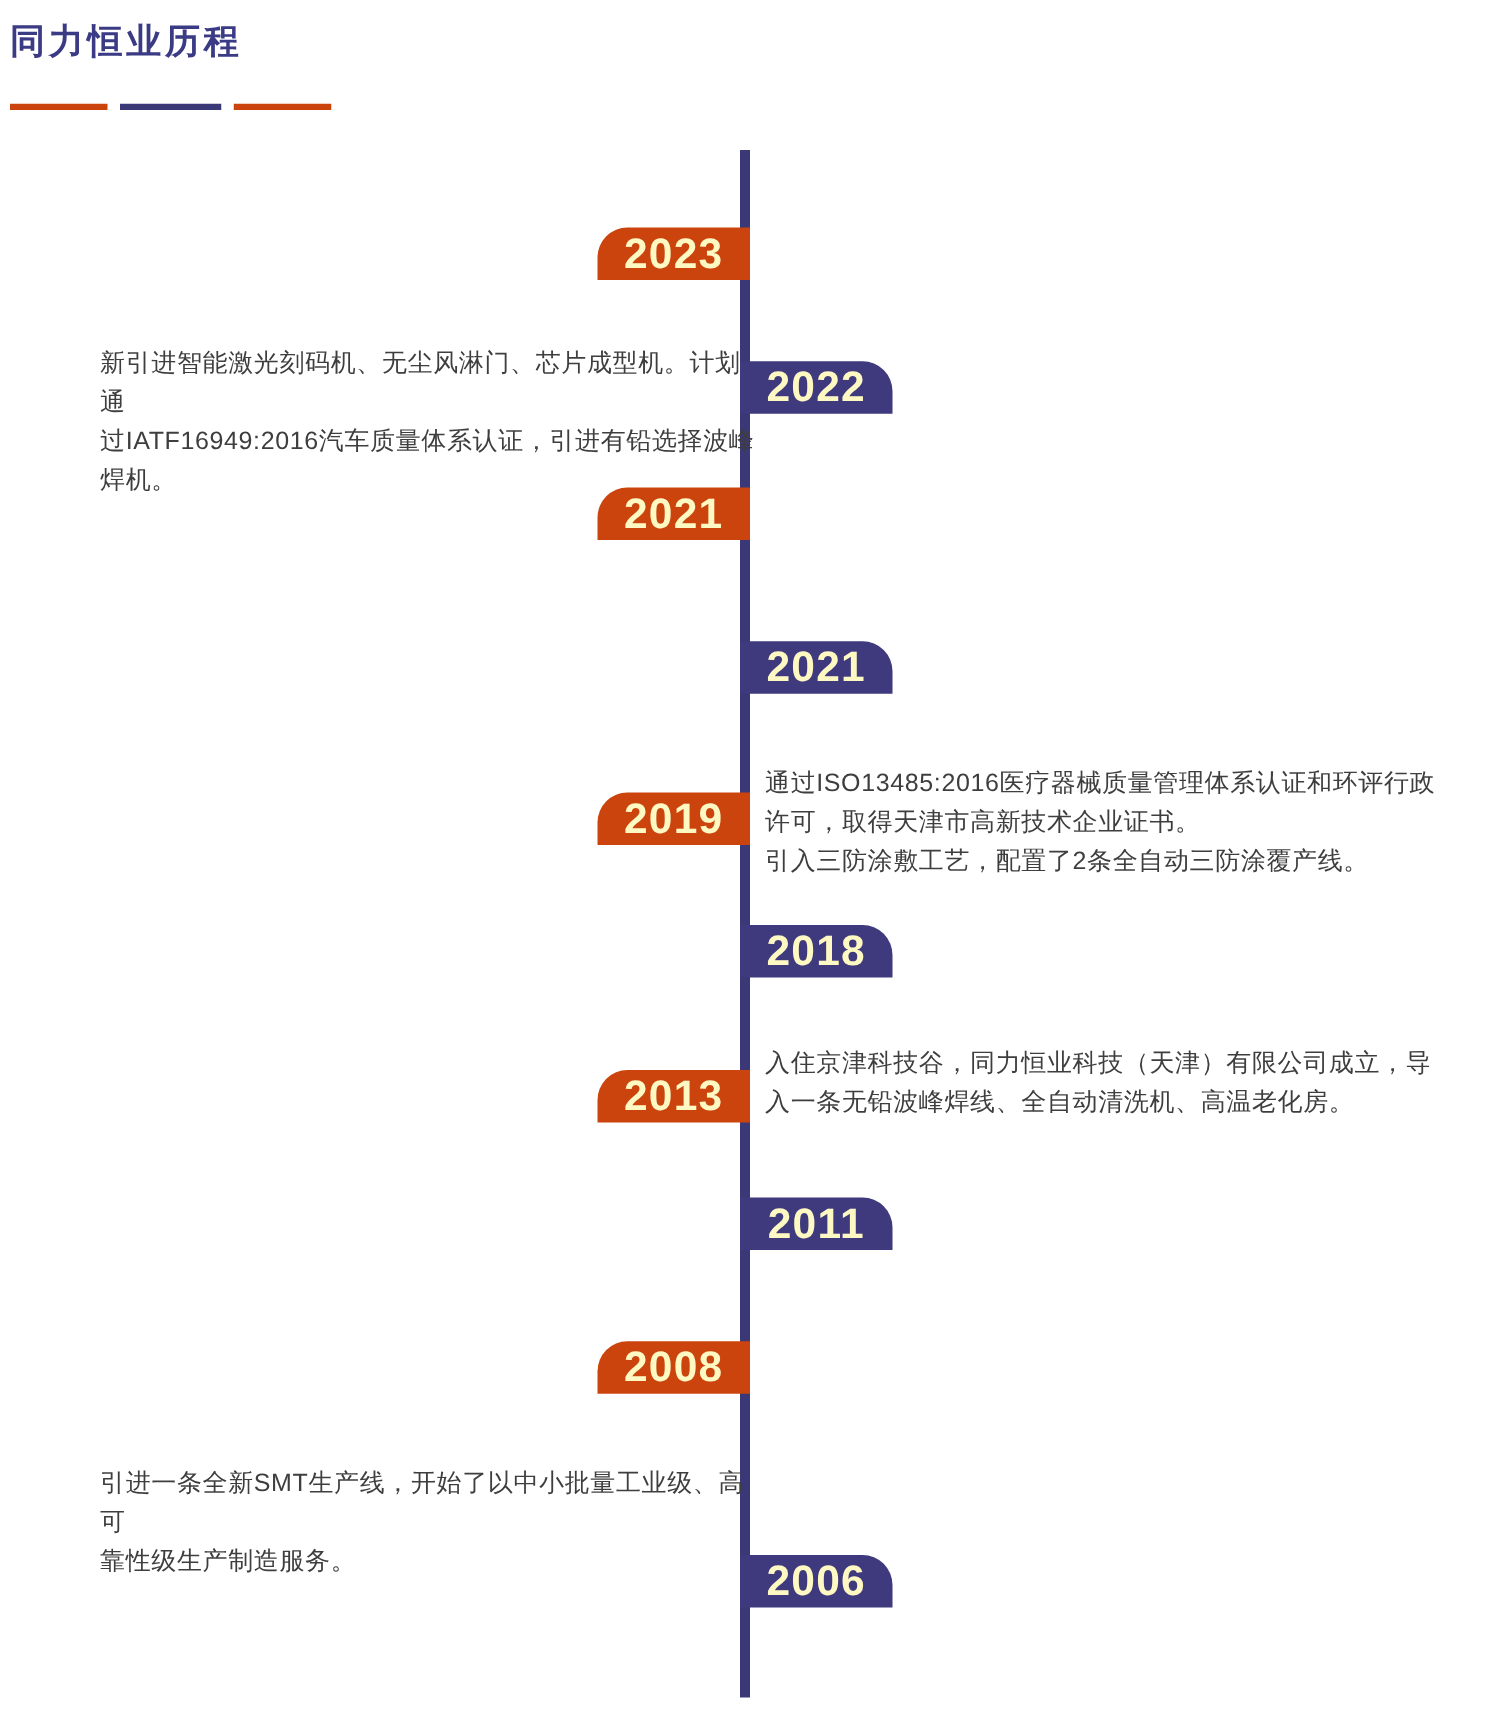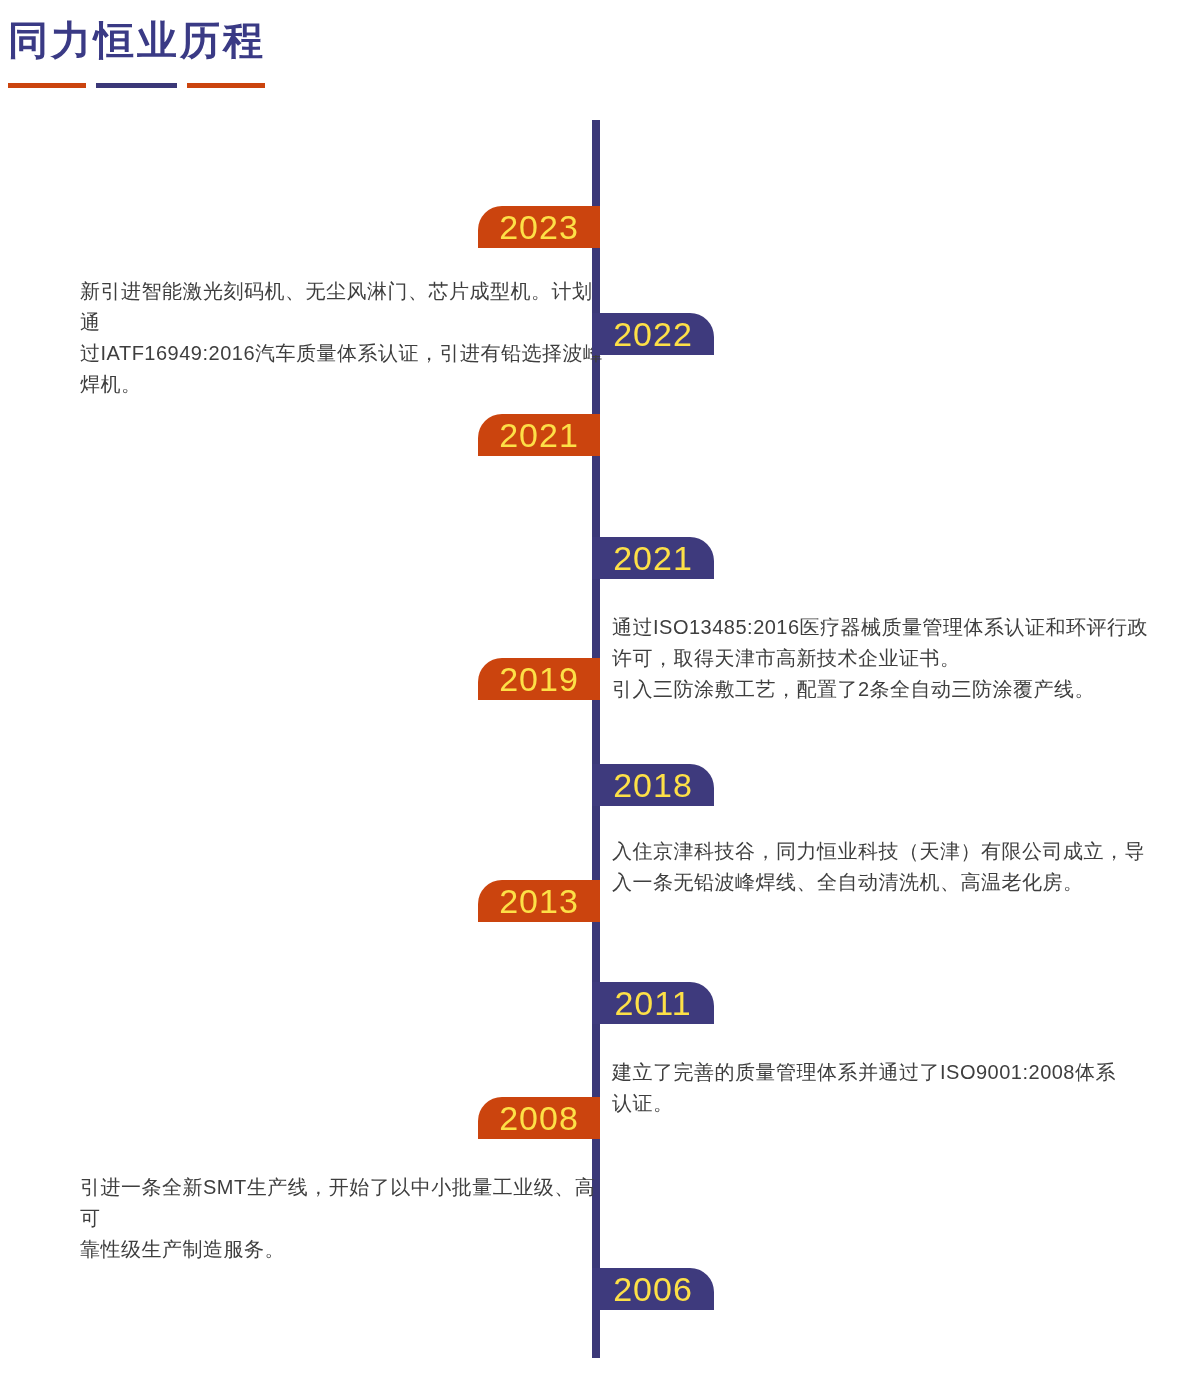--- a/index.html
+++ b/index.html
@@ -10,21 +10,21 @@
     position: relative;
     width: 1200px;
     height: 1380px;
     background: #ffffff;
     overflow: hidden;
   }
 
   
   .header { position: absolute; left: 8px; top: 16px; }
   .page-title {
-    font-size: 40px;
+    font-size: 28px;
     font-weight: bold;
     letter-spacing: 3px;
     color: #3A3A85;
     line-height: 1.2;
   }
   .dashes { position: absolute; left: 0; top: 67px; height: 5px; white-space: nowrap; }
   .dash { display: inline-block; height: 5px; vertical-align: top; margin-right: 10px; }
   .dash.orange { width: 78px; background: #CB440E; }
   .dash.navy   { width: 81px; background: #3B3878; }
 
@@ -33,25 +33,24 @@
     position: absolute;
     left: 592px; top: 120px;
     width: 8px; height: 1238px;
     background: #3B3878;
   }
 
   .badge {
     position: absolute;
     width: 122px; height: 42px;
     display: flex; align-items: center; justify-content: center;
-    color: #fde047;
+    color: #fef9c3;
     font-size: 34px;
-    font-weight: normal;
+    font-weight: bold;
     letter-spacing: 1px;
-    margin-top: 24px;
   }
   .badge.left  { left: 478px; background: #CB440E; border-radius: 24px 0 0 0; }
   .badge.right { left: 592px; background: #3E3A7D; border-radius: 0 24px 0 0; }
 
   .desc {
     position: absolute;
     font-size: 20px;
     line-height: 31px;
     color: #3E3E3E;
     white-space: pre-line;
@@ -91,22 +90,20 @@
 
   <div class="badge left" style="top:634px">2019</div>
 
   <div class="badge right" style="top:740px">2018</div>
   <div class="desc right" style="top:808px">入住京津科技谷，同力恒业科技（天津）有限公司成立，导
 入一条无铅波峰焊线、全自动清洗机、高温老化房。</div>
 
   <div class="badge left" style="top:856px">2013</div>
 
   <div class="badge right" style="top:958px">2011</div>
-  <div class="desc right" style="top:1029px">建立了完善的质量管理体系并通过了ISO9001:2008体系
-认证。</div>
 
   <div class="badge left" style="top:1073px">2008</div>
   <div class="desc left" style="top:1144px">引进一条全新SMT生产线，开始了以中小批量工业级、高可
 靠性级生产制造服务。</div>
 
   <div class="badge right" style="top:1244px">2006</div>
 
 </div>
 
 </body></html>

